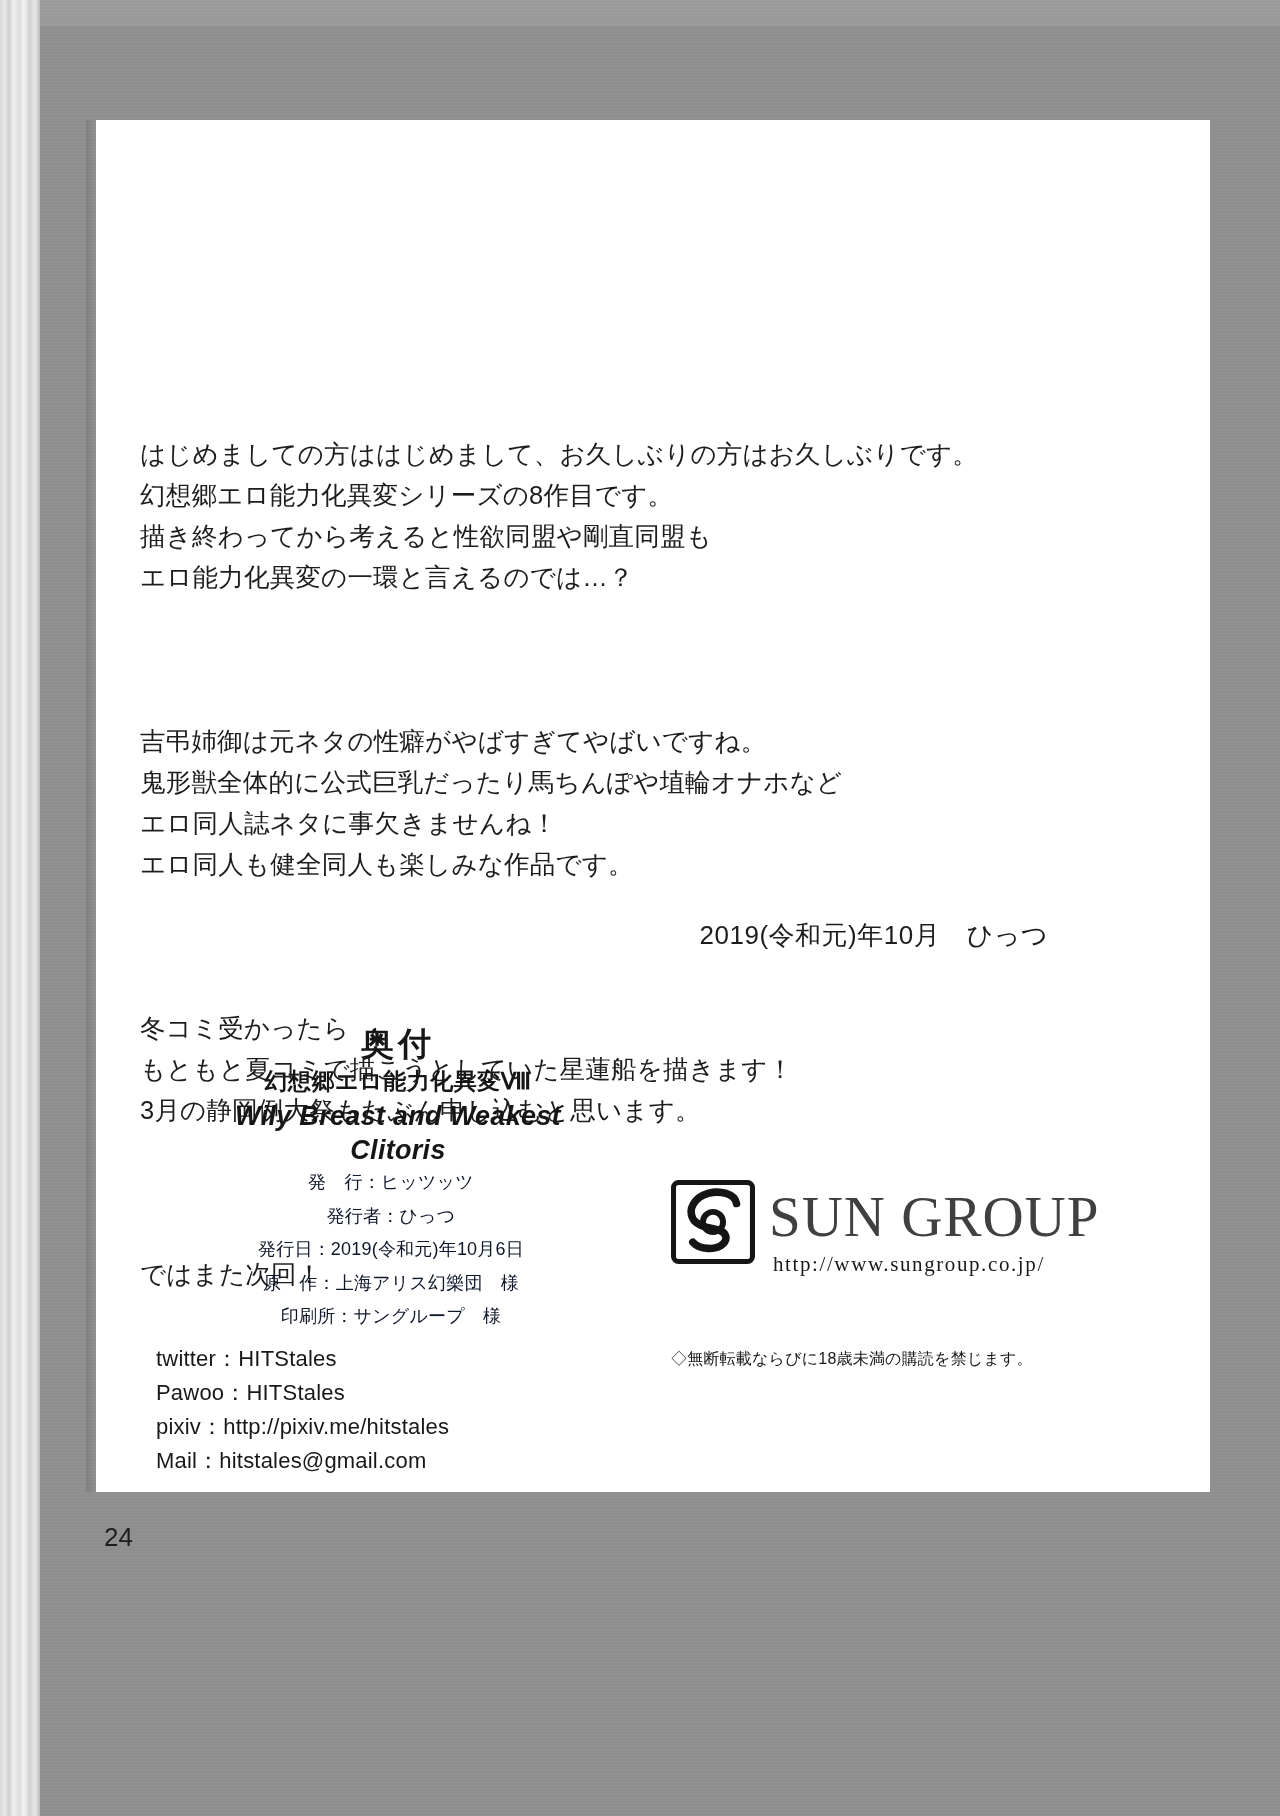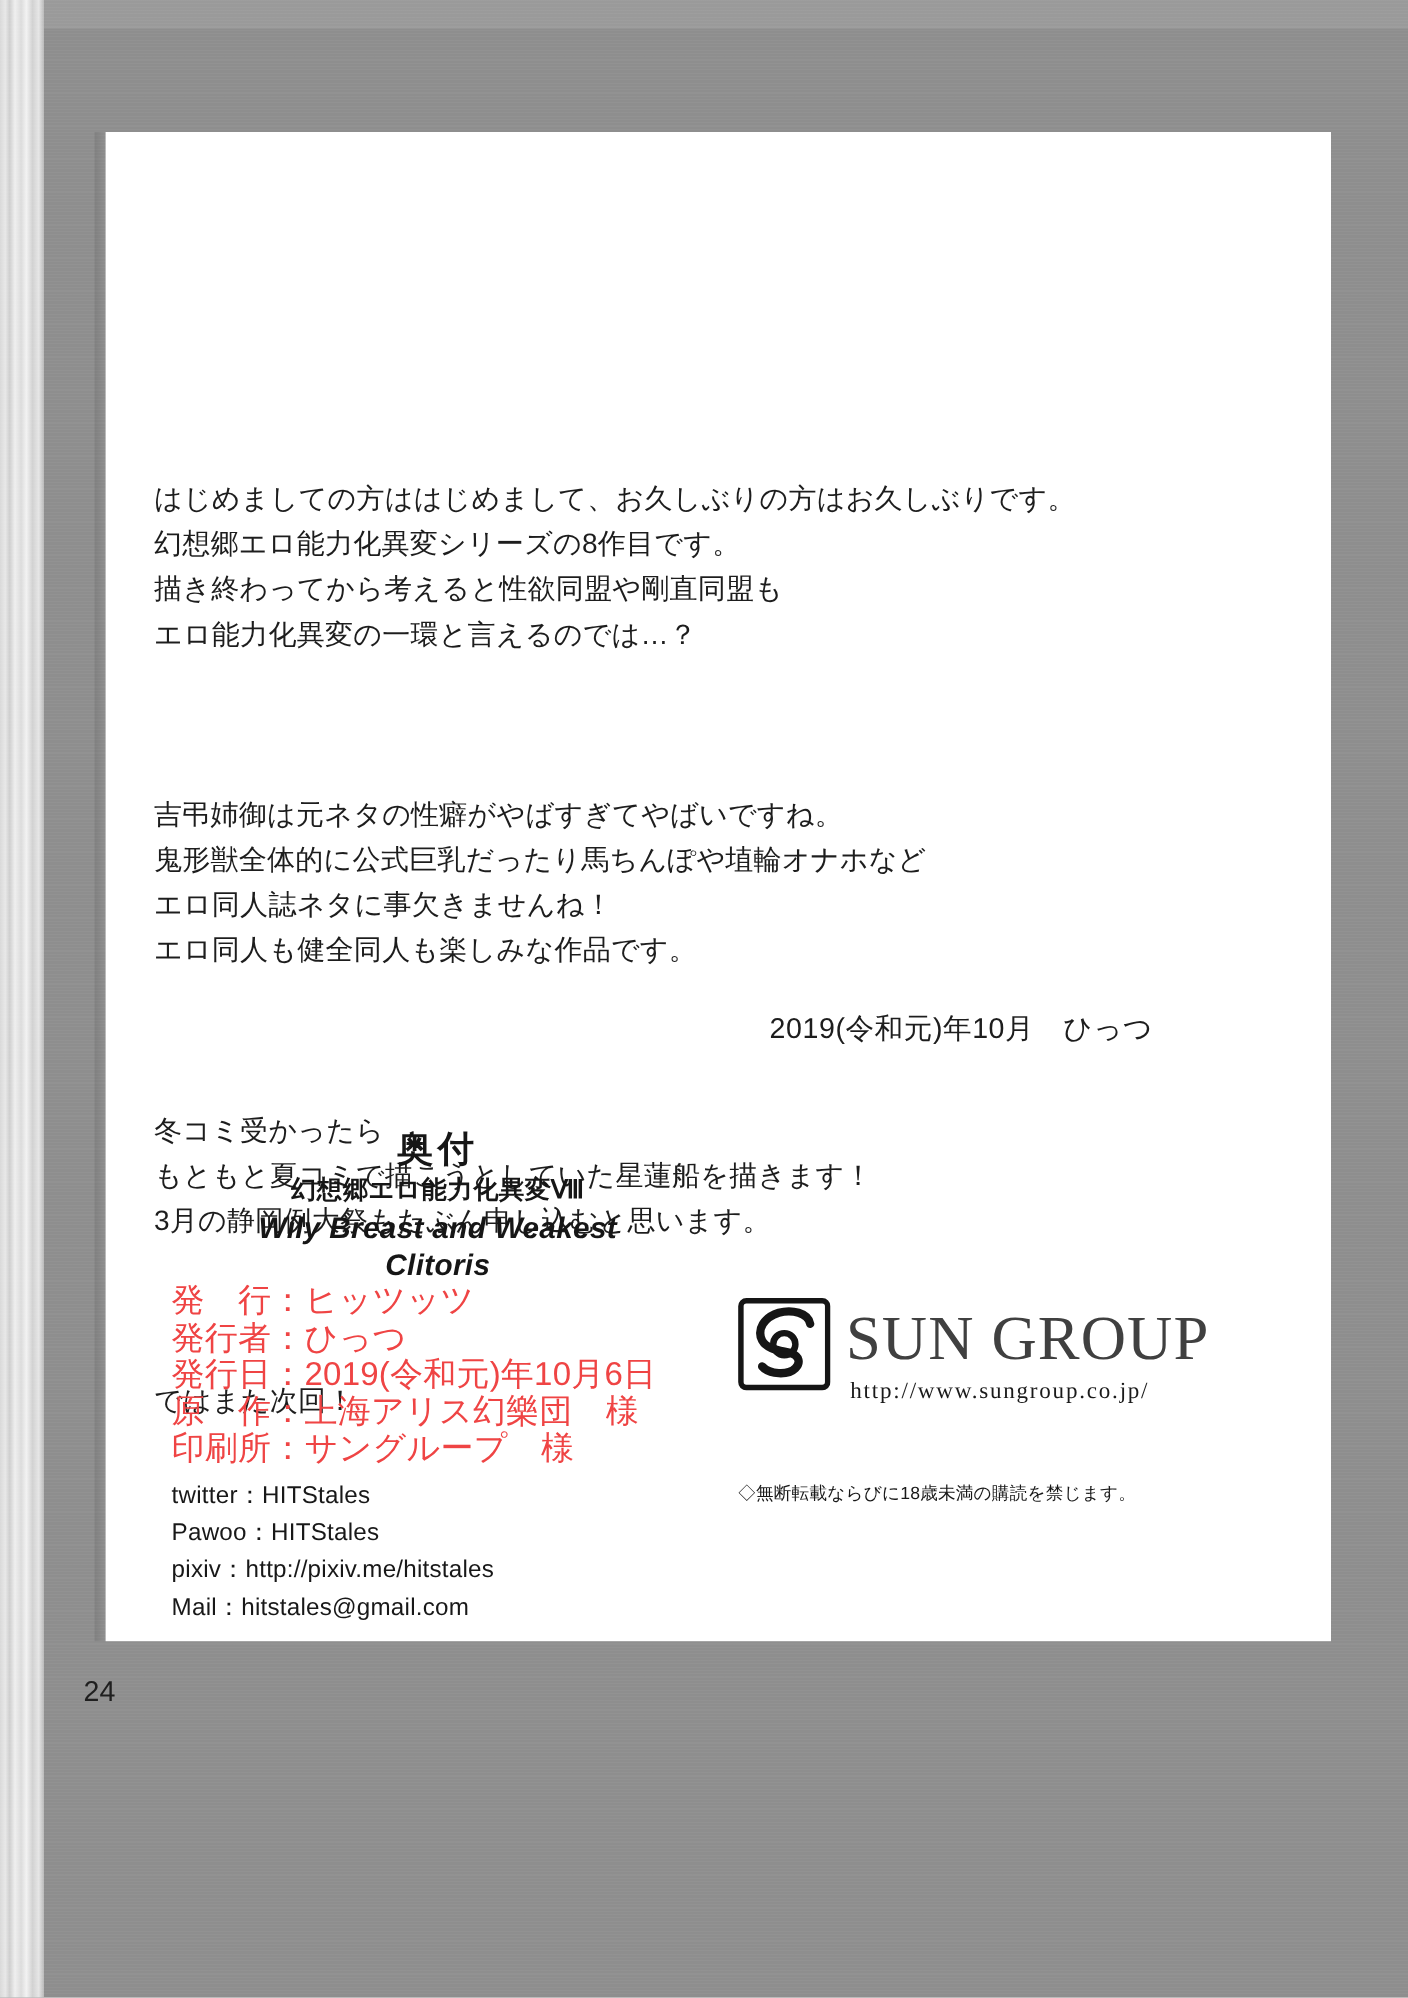--- a/index.html
+++ b/index.html
@@ -118,24 +118,24 @@
     letter-spacing: 0.3px;
     line-height: 34px;
     margin-top: 1px;
   }
 
   .imprint {
     position: absolute;
     left: 60px;
     top: 1046px;
     width: 470px;
-    text-align: left;
-    font-size: 30px;
+    text-align: center;
+    font-size: 18px;
     line-height: 33.5px;
-    color: #ef4444;
+    color: #0f172a;
     letter-spacing: 0.2px;
   }
 
   .contact {
     position: absolute;
     left: 60px;
     top: 1222px;
     width: 470px;
     text-align: left;
     font-size: 22px;
@@ -185,21 +185,21 @@
     top: 1222px;
     width: 470px;
     font-size: 16px;
     line-height: 34px;
     color: #181818;
     letter-spacing: 0.2px;
   }
 
   .page-number {
     position: absolute;
-    left: 76px;
+    left: 104px;
     top: 1522px;
     font-size: 26px;
     color: #1f1f1f;
     font-family: "Liberation Sans", sans-serif;
   }
 </style>
 </head>
 <body>
 
 <div id="page">

